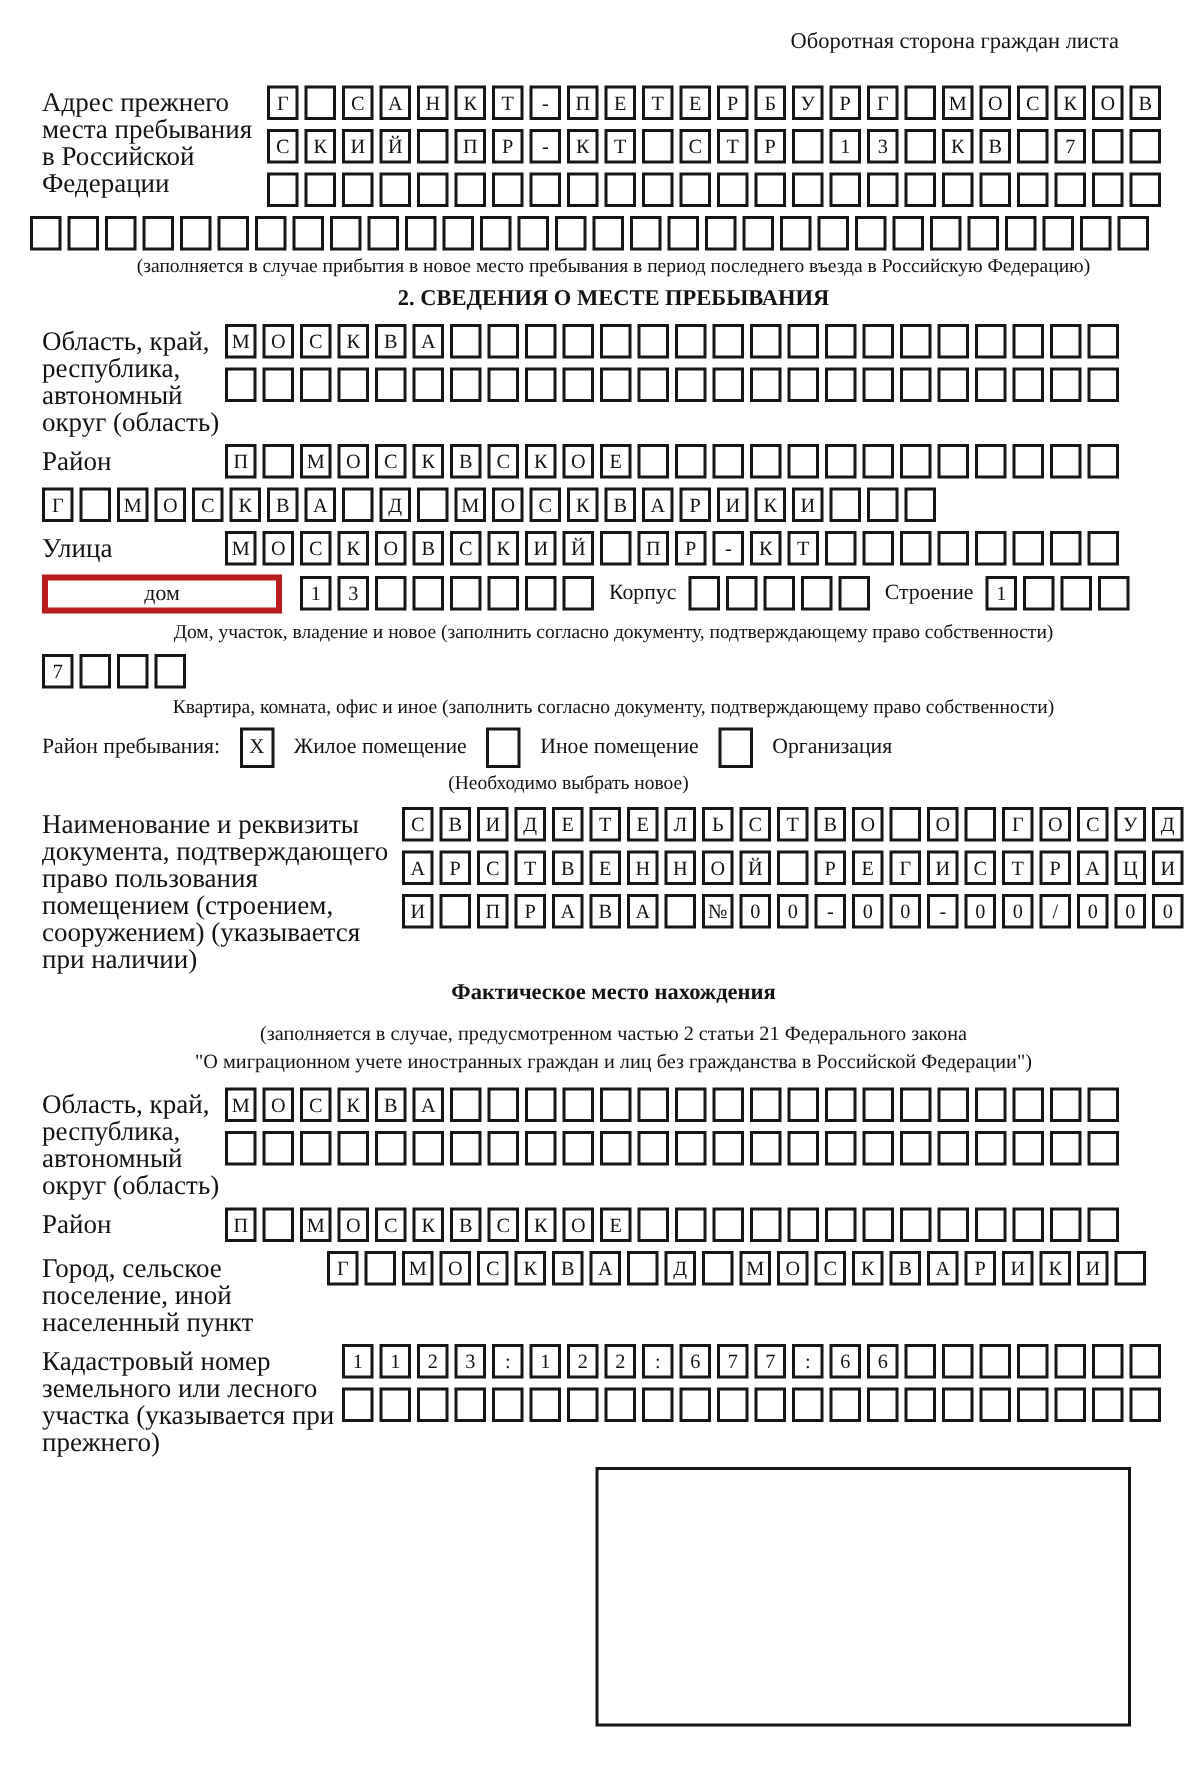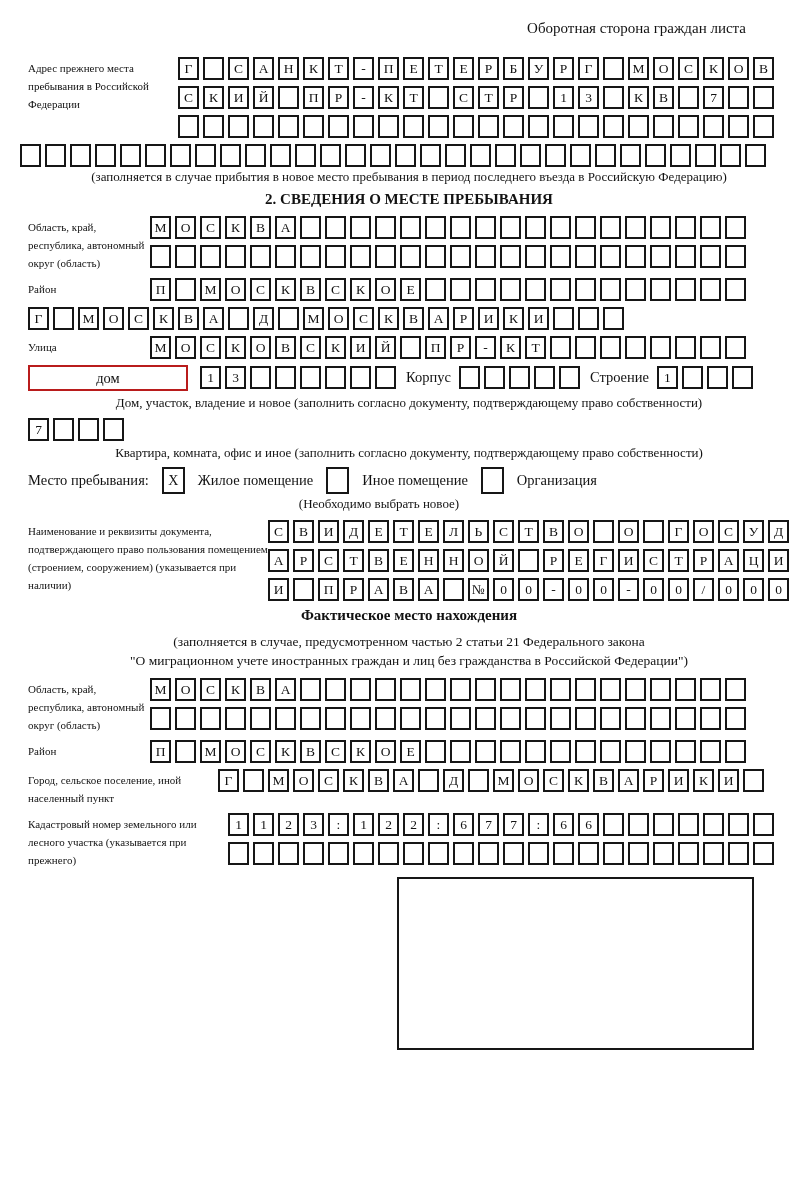--- a/index.html
+++ b/index.html
@@ -7,39 +7,39 @@
   body {
     width:800px; height:1180px;
     font-family:"Liberation Serif","DejaVu Serif",serif;
     color:#121212;
     padding:20px 10px 0 28px;
     overflow:hidden;
   }
   .note-right { text-align:right; padding-right:44px; font-size:15px; margin-bottom:20px; }
 
   .frow { display:flex; align-items:flex-start; margin-bottom:6px; }
-  .flabel { flex:0 0 auto; font-size:11px; line-height:18px; padding-top:2px; }
+  .flabel { flex:0 0 auto; font-size:18px; line-height:18px; padding-top:2px; }
   .cellcol { display:flex; flex-direction:column; gap:6px; }
   .cells { display:flex; gap:4px; }
   .cell {
     flex:0 0 auto; width:21px; height:23px;
     border:2px solid #161616;
     display:flex; align-items:center; justify-content:center;
     font-size:13.5px;
   }
   .caption { text-align:center; font-size:13px; margin:2px 0 6px 0; }
   .sec-title { text-align:center; font-weight:bold; font-size:15px; margin:4px 0 8px 0; }
 
   .w150 { width:150px; } .w122 { width:122px; } .w157 { width:157px; }
   .w190 { width:190px; } .w200 { width:200px; } .w240 { width:240px; }
 
   .fullrow { margin-left:-8px; margin-bottom:2px; }
 
   .widebox {
-    border:2px solid #b91c1c; height:26px;
+    border:4px solid #b91c1c; height:26px;
     display:flex; align-items:center; justify-content:center;
     font-size:14.5px; flex:0 0 auto;
   }
   .dom-box { width:160px; margin-right:12px; }
   .kv-box  { width:200px; margin-right:12px; }
   .inline-lbl { font-size:14.5px; padding:4px 8px 0 10px; flex:0 0 auto; }
   .domrow { display:flex; align-items:flex-start; margin-bottom:4px; }
   .domrow .cells { padding-top:1px; }
 
   .chkrow { display:flex; align-items:center; gap:13px; margin:6px 0 2px 0; font-size:14.5px; }
@@ -363,21 +363,21 @@
   <div class="cells">
       <div class="cell">7</div>
       <div class="cell"></div>
       <div class="cell"></div>
       <div class="cell"></div>
     </div>
 </div>
 <div class="caption">Квартира, комната, офис и иное (заполнить согласно документу, подтверждающему право собственности)</div>
 
 <div class="chkrow">
-  <span>Место пребывания:</span>
+  <span>Район пребывания:</span>
   <span class="checkbox">X</span>
   <span>Жилое помещение</span>
   <span class="checkbox"></span>
   <span>Иное помещение</span>
   <span class="checkbox"></span>
   <span>Организация</span>
 </div>
 <div class="chknote">(Необходимо выбрать новое)</div>
 
 <div class="frow">

